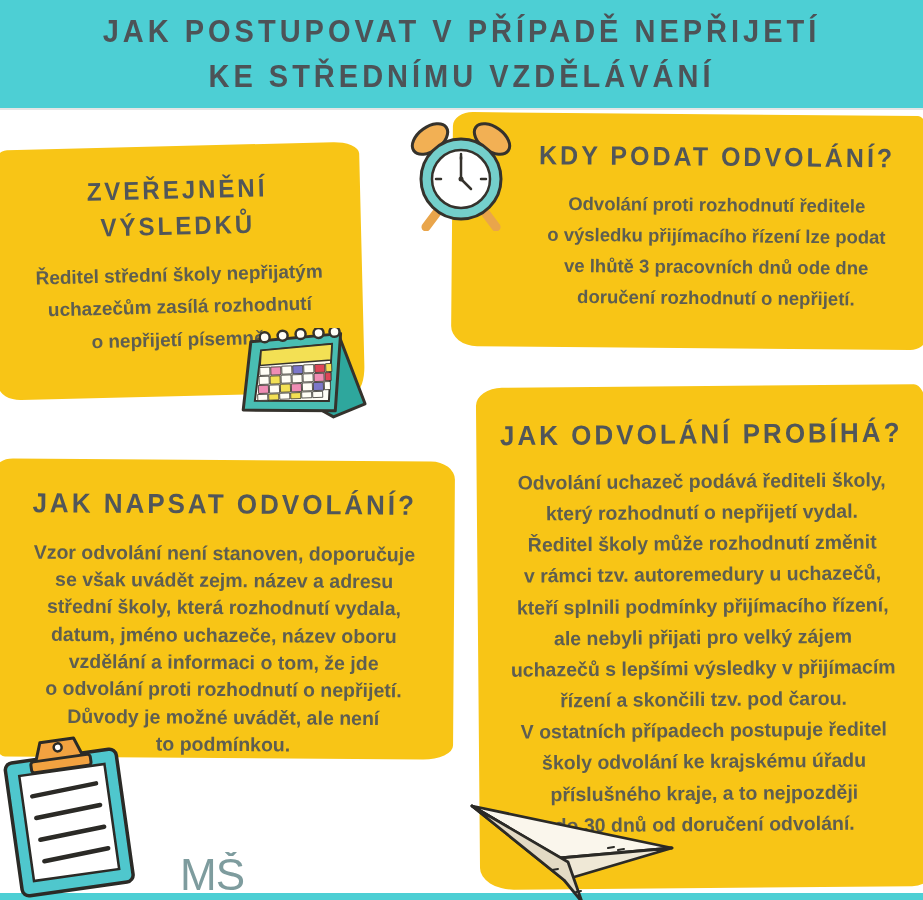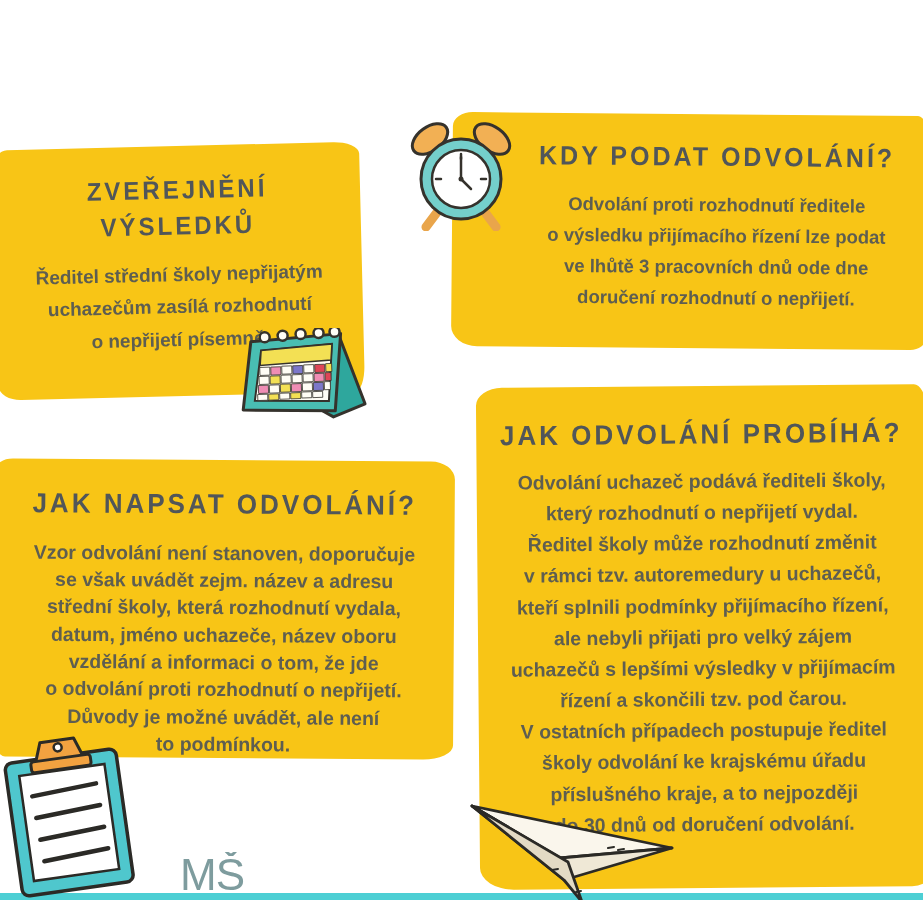--- a/index.html
+++ b/index.html
@@ -67,20 +67,24 @@
   .logo{position:absolute;left:178px;top:808px;width:110px;height:86px;z-index:4;margin-top:44px;}
   .logo svg text{font-family:"Liberation Sans",sans-serif;fill:#7E9C9E;}
   
   .bottom-strip{position:absolute;left:0;bottom:0;width:100%;height:7px;background:#4DCFD4;z-index:2;}
 </style>
 </head>
 <body>
 
 <div id="canvas">
 
+  <header class="header">
+    <h1 class="title">JAK POSTUPOVAT V PŘÍPADĚ NEPŘIJETÍ
+KE STŘEDNÍMU VZDĚLÁVÁNÍ</h1>
+  </header>
 
   <section class="blob blob-results">
     <h2 class="sec-heading">ZVEŘEJNĚNÍ
 VÝSLEDKŮ</h2>
     <p class="sec-body">Ředitel střední školy nepřijatým
 uchazečům zasílá rozhodnutí
 o nepřijetí písemně.</p>
   </section>
 
   <section class="blob blob-when">

